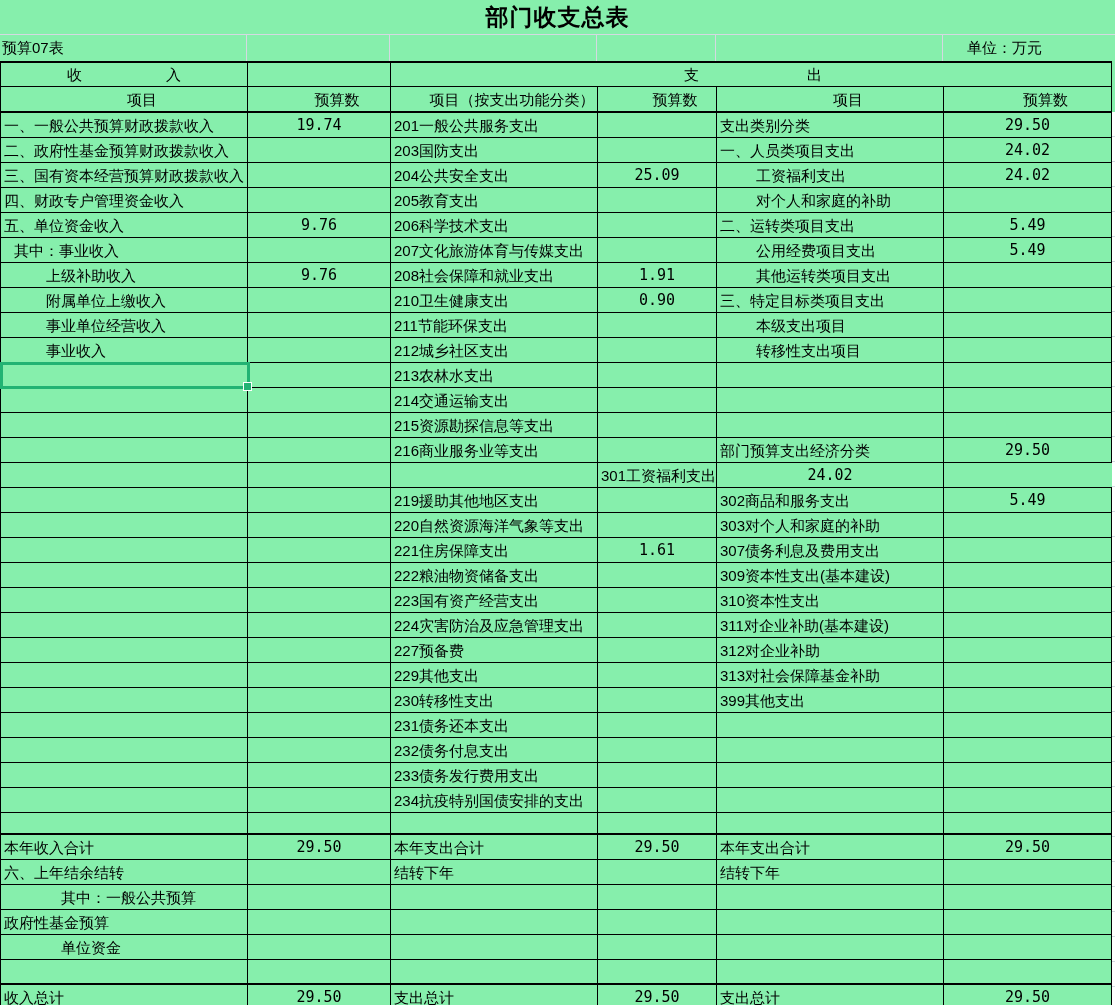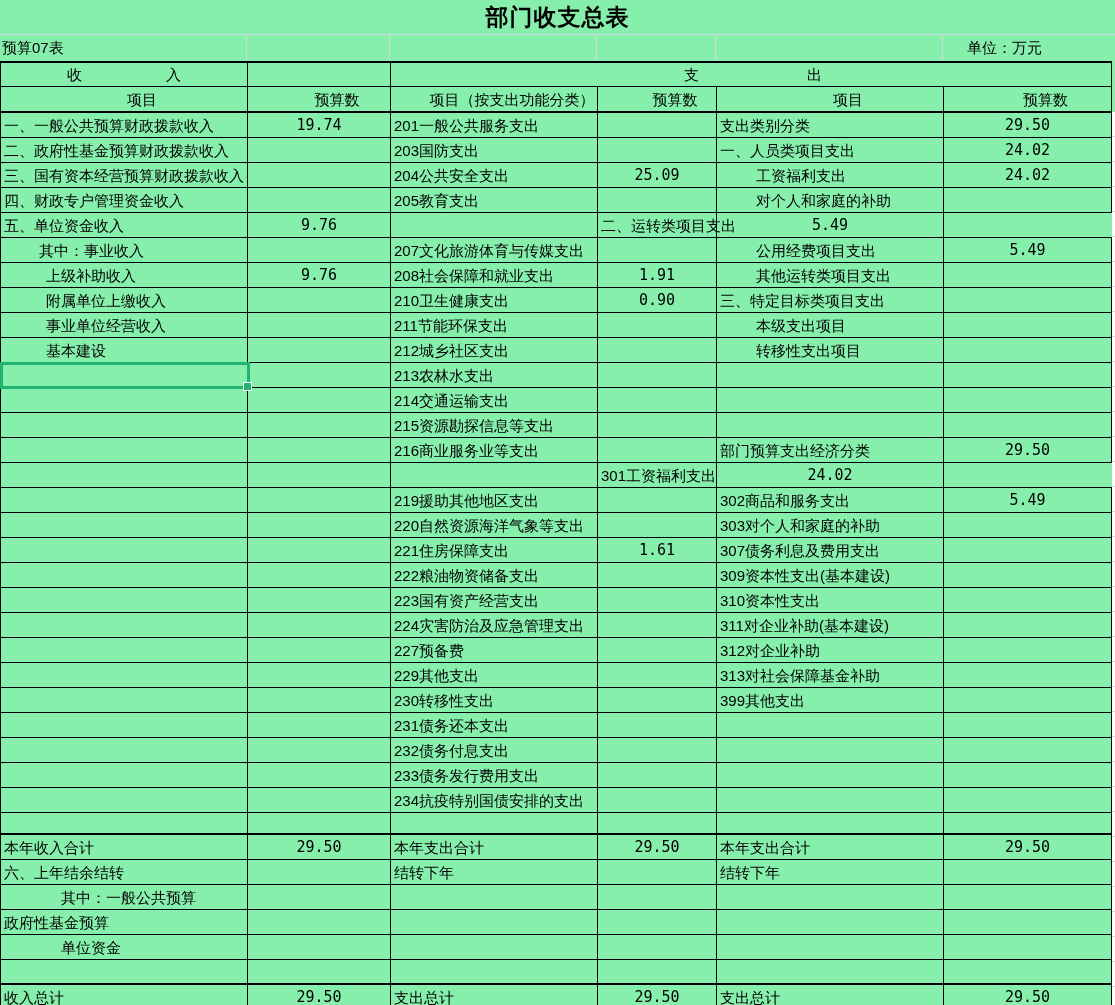--- a/index.html
+++ b/index.html
@@ -114,26 +114,27 @@
           <div class="cell c0 txt">四、财政专户管理资金收入</div>
           <div class="cell c1 num"></div>
           <div class="cell c2 txt">205教育支出</div>
           <div class="cell c3 num"></div>
           <div class="cell c4 txt" style="padding-left: 39px;">对个人和家庭的补助</div>
           <div class="cell c5 num"></div>
         </div>
         <div class="row">
           <div class="cell c0 txt">五、单位资金收入</div>
           <div class="cell c1 num">9.76</div>
+          <div class="cell c2 txt">206科学技术支出</div>
           <div class="cell c3 num"></div>
           <div class="cell c4 txt">二、运转类项目支出</div>
           <div class="cell c5 num">5.49</div>
         </div>
         <div class="row">
-          <div class="cell c0 txt" style="padding-left: 38px;">其中：事业收入</div>
+          <div class="cell c0 txt" style="padding-left: 13px;">其中：事业收入</div>
           <div class="cell c1 num"></div>
           <div class="cell c2 txt">207文化旅游体育与传媒支出</div>
           <div class="cell c3 num"></div>
           <div class="cell c4 txt" style="padding-left: 39px;">公用经费项目支出</div>
           <div class="cell c5 num">5.49</div>
         </div>
         <div class="row">
           <div class="cell c0 txt" style="padding-left: 45px;">上级补助收入</div>
           <div class="cell c1 num">9.76</div>
           <div class="cell c2 txt">208社会保障和就业支出</div>
@@ -151,21 +152,21 @@
         </div>
         <div class="row">
           <div class="cell c0 txt" style="padding-left: 45px;">事业单位经营收入</div>
           <div class="cell c1 num"></div>
           <div class="cell c2 txt">211节能环保支出</div>
           <div class="cell c3 num"></div>
           <div class="cell c4 txt" style="padding-left: 39px;">本级支出项目</div>
           <div class="cell c5 num"></div>
         </div>
         <div class="row">
-          <div class="cell c0 txt" style="padding-left: 45px;">基本建设</div>
+          <div class="cell c0 txt" style="padding-left: 45px;">事业收入</div>
           <div class="cell c1 num"></div>
           <div class="cell c2 txt">212城乡社区支出</div>
           <div class="cell c3 num"></div>
           <div class="cell c4 txt" style="padding-left: 39px;">转移性支出项目</div>
           <div class="cell c5 num"></div>
         </div>
         <div class="row">
           <div class="cell c0 txt"></div>
           <div class="cell c1 num"></div>
           <div class="cell c2 txt">213农林水支出</div>

